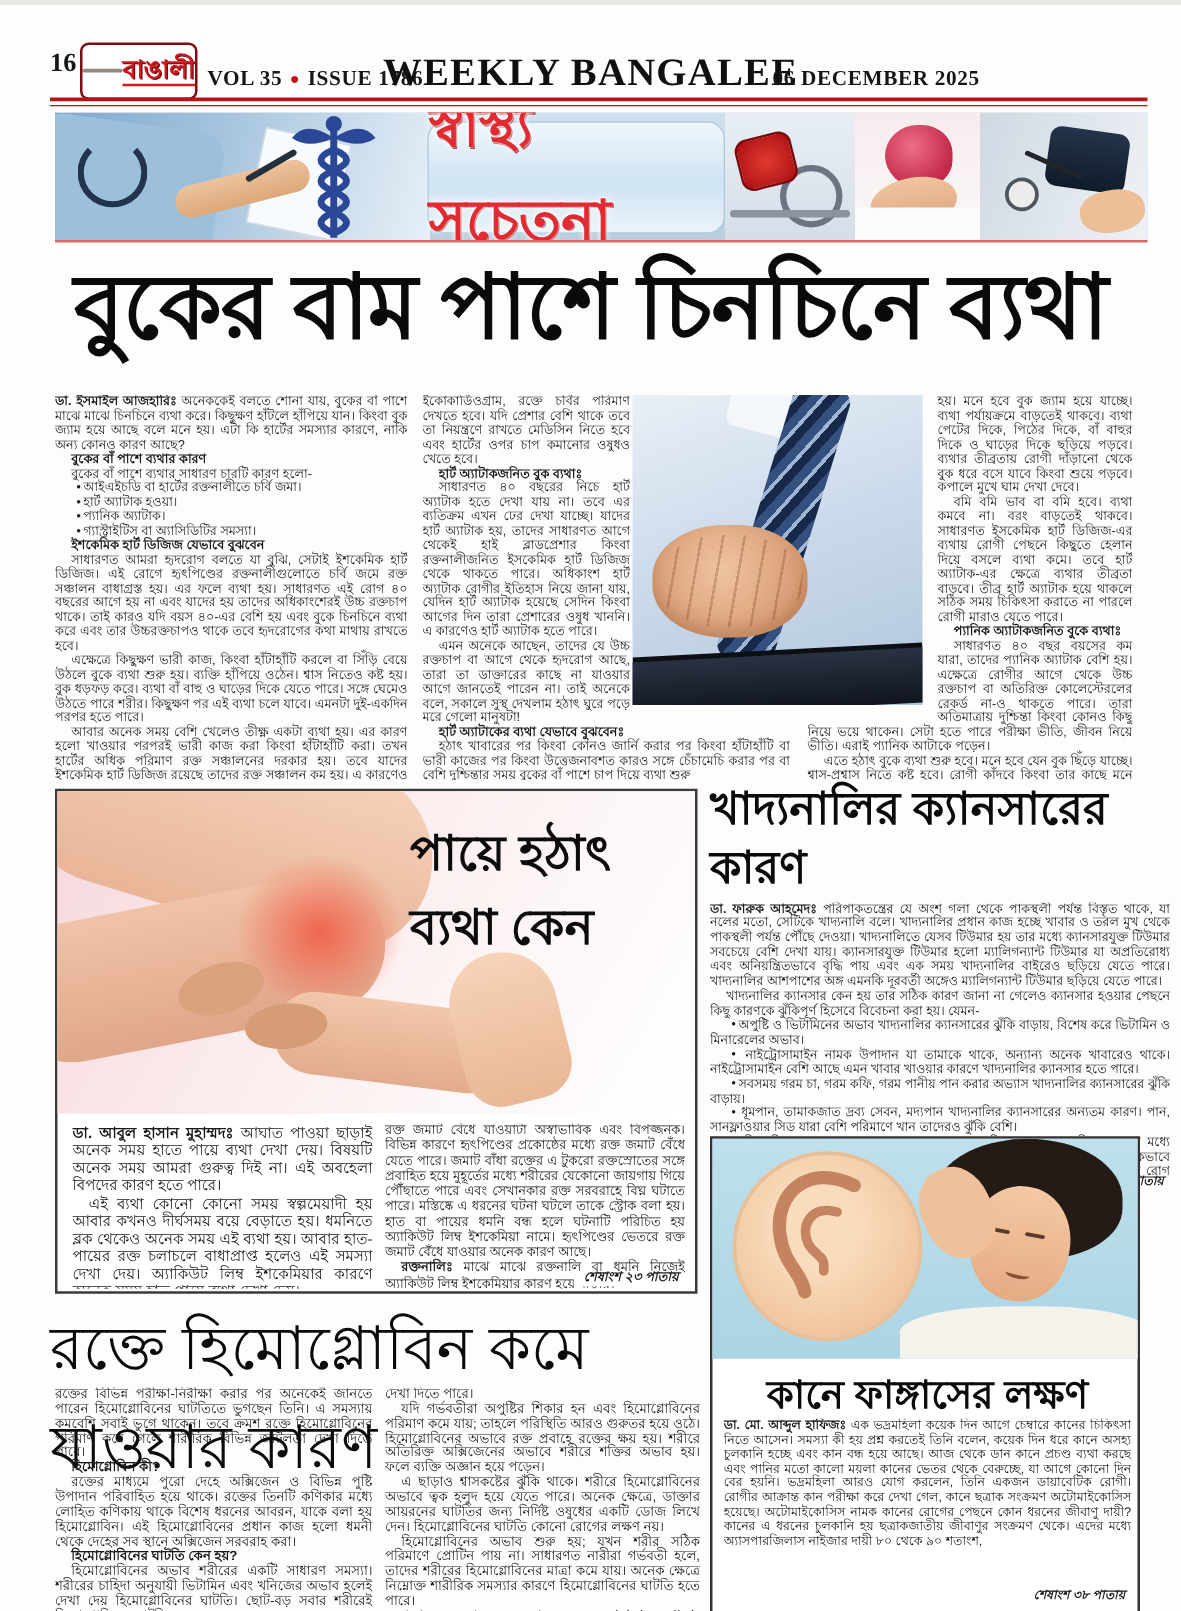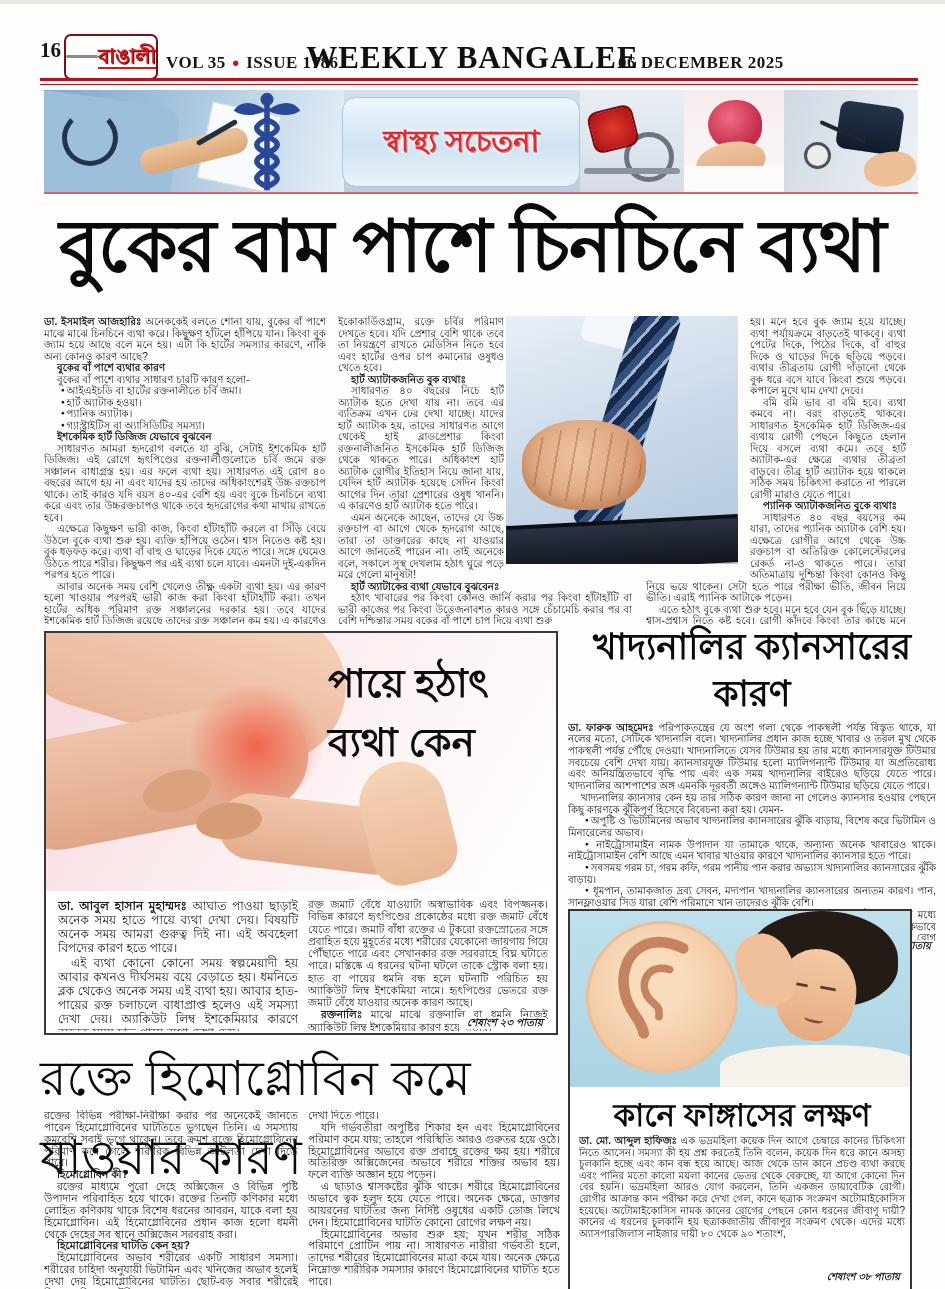--- a/index.html
+++ b/index.html
@@ -27,21 +27,21 @@
   #bn-doc{left:0;width:300px;background:linear-gradient(105deg,#7fa8cc,#a9c6de 45%,#cfe0ee 78%,#e6eff7)}
   #doc-scrub{left:-20px;top:8px;width:150px;height:120px;background:#9cc0db;border-radius:20px;transform:rotate(8deg)}
   #doc-arm{left:95px;top:48px;width:110px;height:26px;background:linear-gradient(#eec39c,#dba879);border-radius:14px;transform:rotate(-14deg)}
   #doc-paper{left:160px;top:18px;width:70px;height:78px;background:#f7fbff;border:1px solid #cdd8e2;transform:rotate(12deg)}
   #doc-pen{left:150px;top:40px;width:46px;height:5px;background:#24303c;transform:rotate(-30deg);border-radius:3px}
   #doc-steth{left:18px;top:20px;width:56px;height:56px;border:5px solid #22344c;border-radius:50%;border-top-color:transparent}
   #bn-cad{left:158px;top:0;width:130px;height:104px}
   #bn-title{left:298px;top:7px;width:238px;height:90px;border-radius:14px;
         background:linear-gradient(#eef6fc,#cfe3f2 55%,#eaf3fa);border:1px solid #aec8da;
         display:flex;align-items:center;justify-content:center}
-  #bn-title span{font-weight:800;font-size:29px;color:#df2b31;
+  #bn-title span{font-weight:800;font-size:45px;color:#df2b31;
         text-shadow:0 0 3px #fff,0 0 6px #fff,1px 1px 0 #8e1013}
   #bn-equip{left:536px;width:104px;background:linear-gradient(#e8eef4,#d5dee8)}
   #eq-bag{left:10px;top:18px;width:46px;height:42px;background:radial-gradient(#e23a30,#a90f12);
         border:2px solid #7c0a0c;border-radius:10px;transform:rotate(-14deg)}
   #eq-coil{left:44px;top:42px;width:50px;height:50px;border:5px solid #6b7480;border-radius:50%}
   #eq-bar{left:4px;top:78px;width:96px;height:6px;background:#8b949e;border-radius:3px}
   #bn-heart{left:640px;width:100px;background:linear-gradient(#f6ecee,#fcf7f7)}
   #hh-rose{left:24px;top:10px;width:54px;height:50px;background:radial-gradient(circle at 40% 35%,#ef6e86,#c22b49 70%);
         border-radius:52% 48% 46% 54%}
   #hh-hand{left:12px;top:52px;width:70px;height:40px;background:linear-gradient(#f0c5a0,#dda77d);border-radius:50%;transform:rotate(-10deg)}
@@ -97,21 +97,21 @@
   #lg-foot{left:318px;top:128px;width:86px;height:122px;border-radius:44px 46px 30px 30px;transform:rotate(-14deg);
         background:linear-gradient(#f6d3b8,#e9b795)}
   #lg-hand1{left:96px;top:138px;width:70px;height:40px;border-radius:50%;background:#dba37d;transform:rotate(-16deg)}
   #lg-hand2{left:150px;top:170px;width:66px;height:36px;border-radius:50%;background:#d59c76;transform:rotate(-6deg)}
   #leg-title{position:absolute;right:12px;top:22px;width:216px;text-align:left;
         font-weight:800;font-size:39px;line-height:1.5;color:#0c0c0c}
   #lgA{left:12px;top:266px;width:240px;height:132px;font-size:12px;line-height:1.18;overflow:hidden}
   #lgB{left:262px;top:266px;width:240px;height:132px;font-size:10.4px;line-height:1.18;overflow:hidden}
   
   #eso{left:568px;top:620px;width:368px;height:286px}
-  #eso h2{text-align:center;font-weight:800;font-size:36px;line-height:1.3;color:#0a0a0a}
+  #eso h2{text-align:left;font-weight:800;font-size:36px;line-height:1.3;color:#0a0a0a}
   #eso .body{position:relative;margin-top:4px;height:232px;overflow:hidden;
         text-align:justify;font-size:10.1px;line-height:1.16}
   #eso .body p{text-indent:13px}
   #eso .body p.ni{text-indent:0}
   
   #earbox{left:568px;top:905px;width:344px;height:382px;border:2px solid #333;background:#fff}
   #ear-img{position:absolute;left:0;top:0;width:340px;height:176px;overflow:hidden;
         background:linear-gradient(#bfe0ec,#aBd4e4)}
   #er-oval{left:16px;top:10px;width:152px;height:152px;border-radius:50%;
         background:radial-gradient(circle at 45% 40%,#f9dcbc 25%,#efbf98 80%);

